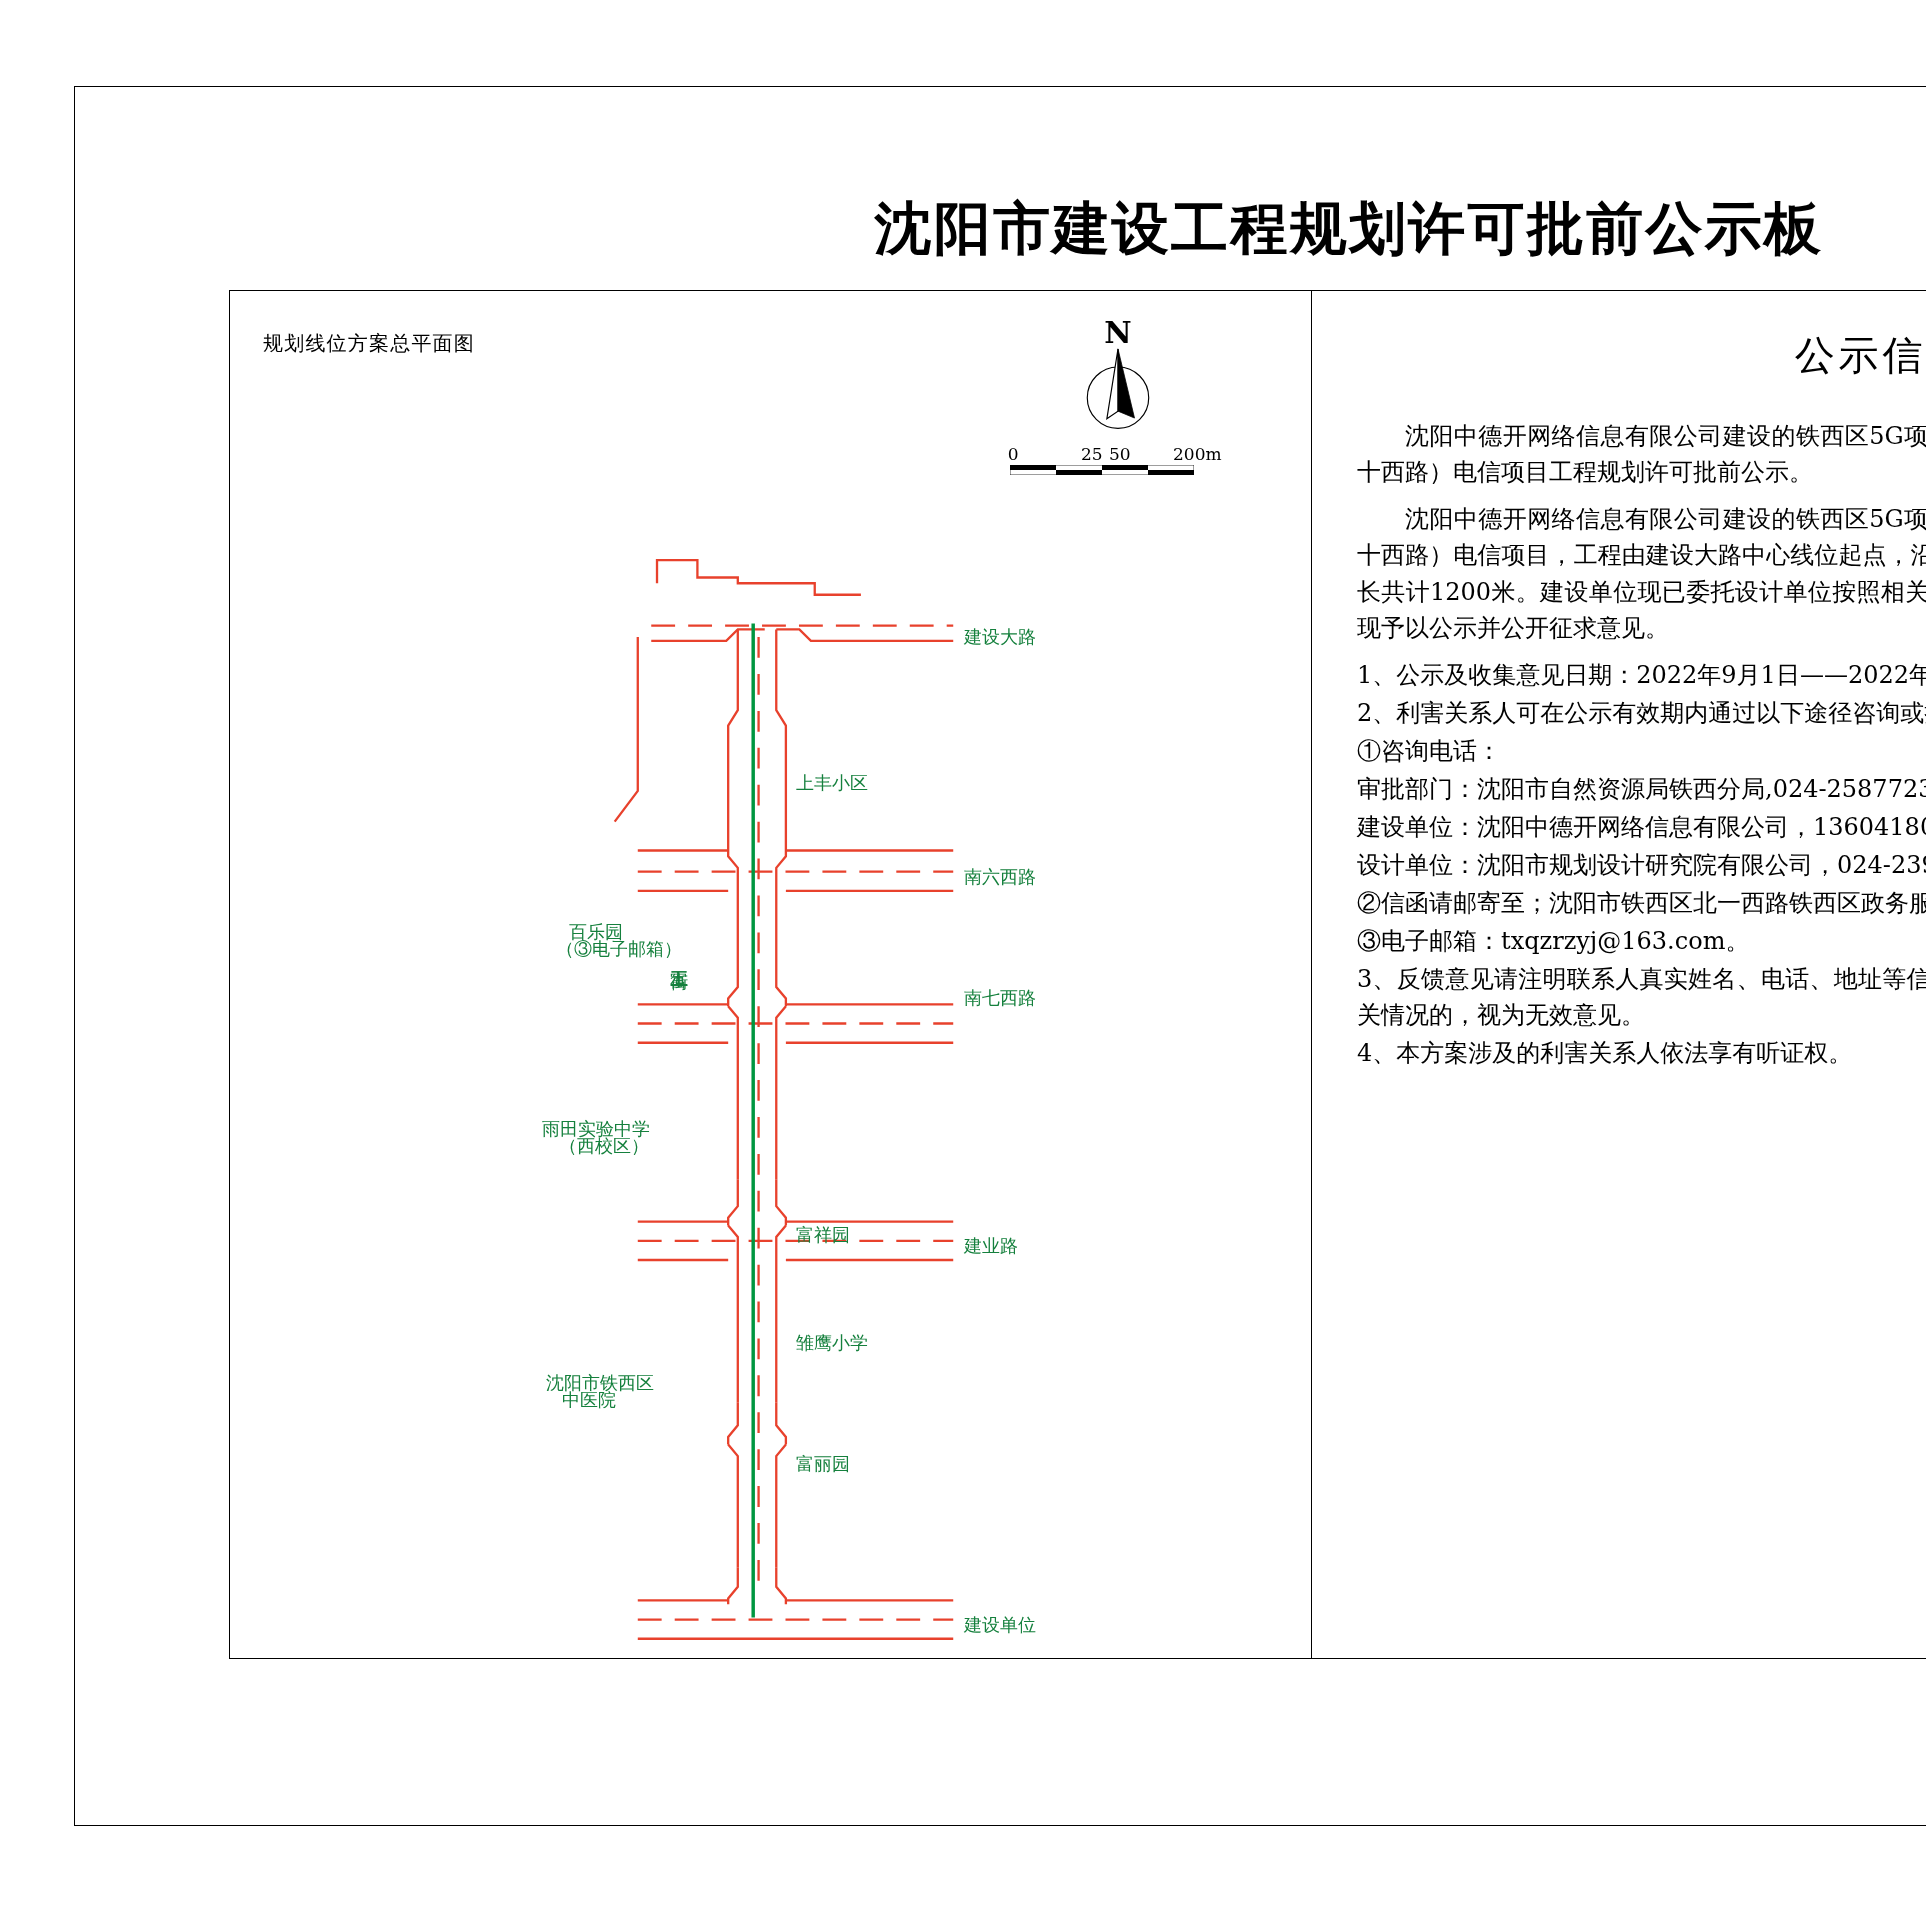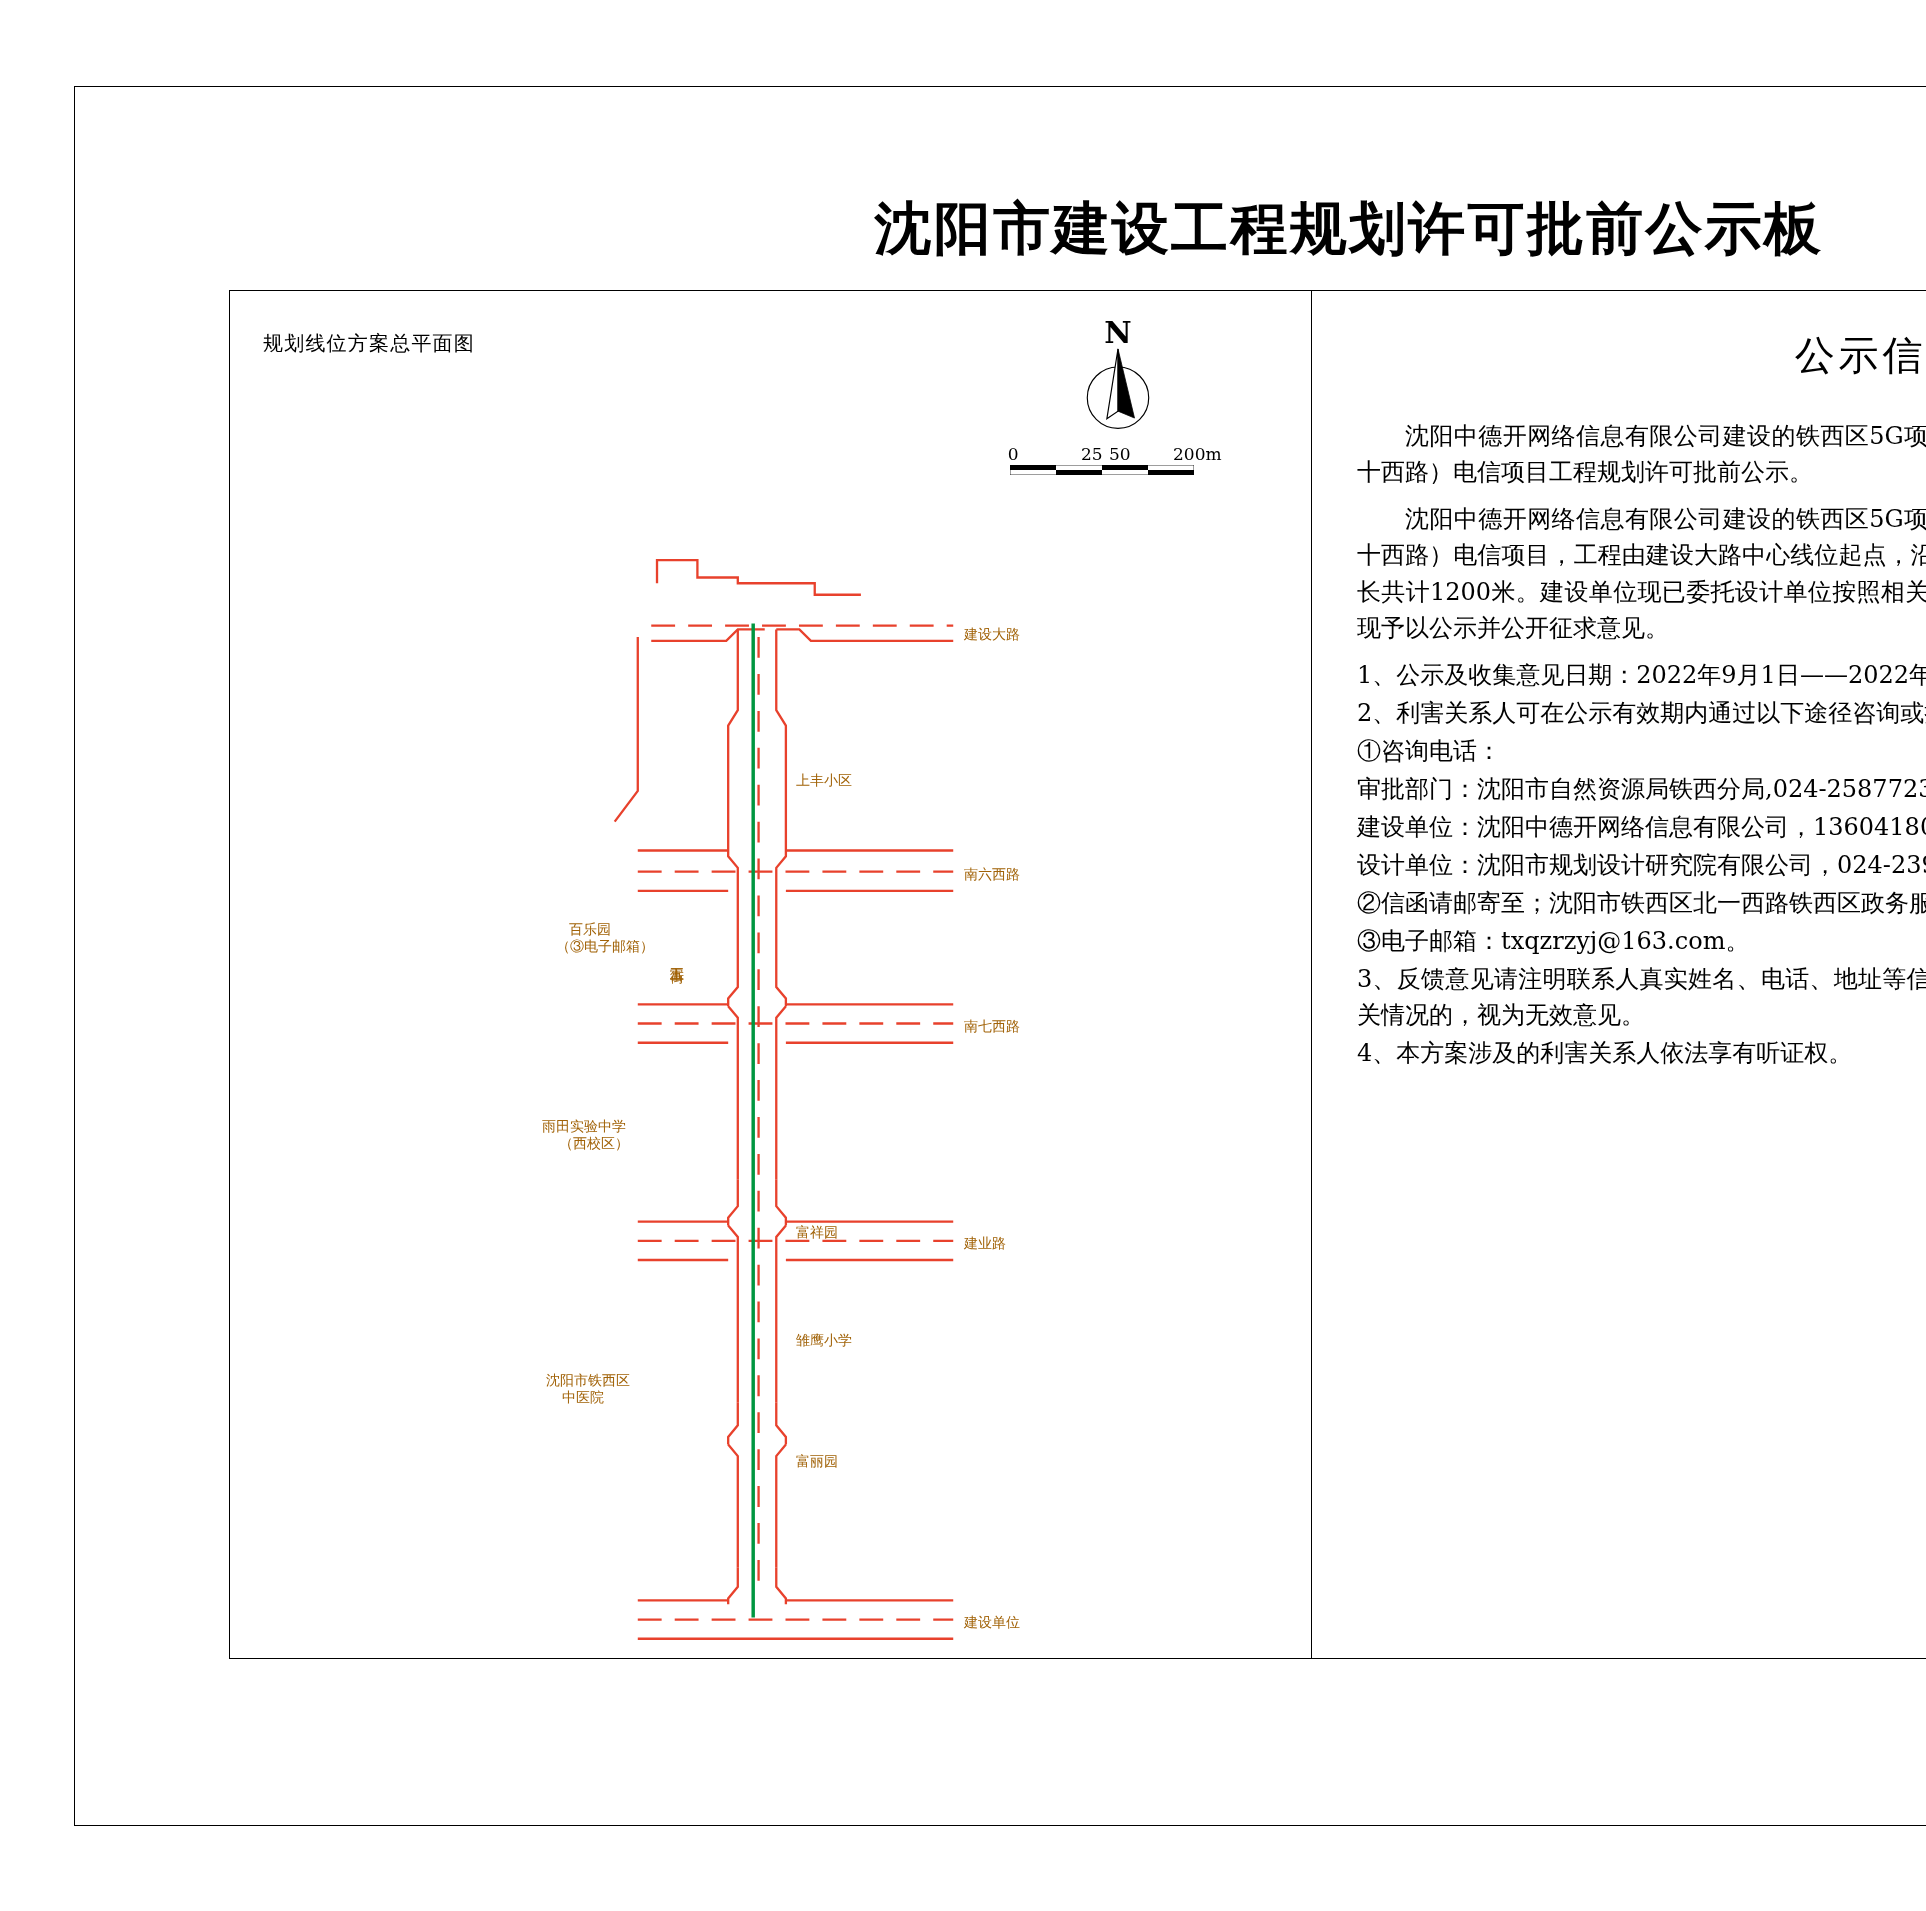--- a/index.html
+++ b/index.html
@@ -62,22 +62,22 @@
   .scale-nums span:nth-child(1){ left:7.7px; }
   .scale-nums span:nth-child(2){ left:61px;margin-left:20px; }
   .scale-nums span:nth-child(3){ left:109px; }
   .scale-nums span:nth-child(4){ left:173px; }
   .scale-track{ position:absolute; left:10px; top:21px; width:184px; height:10px; }
 
   .map-canvas{ position:absolute; left:0; top:0; width:100%; height:100%; }
 
   .map-label{
     position:absolute;
-    font-family:Liberation Mono, monospace;
-    font-size:14px; color:#a16207; white-space:pre; line-height:1.18;
+    font-family:Liberation Sans, sans-serif;
+    font-size:18px; color:#15803d; white-space:pre; line-height:1.18;
   }
   .map-label.vert{
     writing-mode:vertical-rl; text-orientation:upright;
     letter-spacing:0.8px;
   }
 
   
   .notice-title{
     position:absolute; left:0; top:37px; width:100%;
     text-align:center;
@@ -188,21 +188,21 @@
           <path d="M1360 865 L1360 3450"></path>
         </g>
       </svg>
 
       <div class="map-label" style="left:734px; top:336px;">建设大路</div>
       <div class="map-label" style="left:566px; top:482px;">上丰小区</div>
       <div class="map-label" style="left:734px; top:576px;">南六西路</div>
       <div class="map-label" style="left:339px;  top:631px;text-align:center;">百乐园</div>
       <div class="map-label" style="left:326px;  top:648px;">（③电子邮箱）</div>
       <div class="map-label vert" style="left:438px; top:665px; height:131px;">富工五街</div>
-      <div class="map-label" style="left:734px; top:728px;">南七西路</div>
+      <div class="map-label" style="left:734px; top:697px;">南七西路</div>
       <div class="map-label" style="left:312px;  top:828px;">雨田实验中学</div>
       <div class="map-label" style="left:329px;  top:845px;">（西校区）</div>
       <div class="map-label" style="left:566px; top:894px;margin-top:40px;">富祥园</div>
       <div class="map-label" style="left:734px; top:945px;">建业路</div>
       <div class="map-label" style="left:566px; top:1042px;">雏鹰小学</div>
       <div class="map-label" style="left:316px;  top:1082px;">沈阳市铁西区</div>
       <div class="map-label" style="left:332px;  top:1099px;">中医院</div>
       <div class="map-label" style="left:566px; top:1163px;">富丽园</div>
       <div class="map-label" style="left:734px; top:1324px;">建设单位</div>
     </div>

